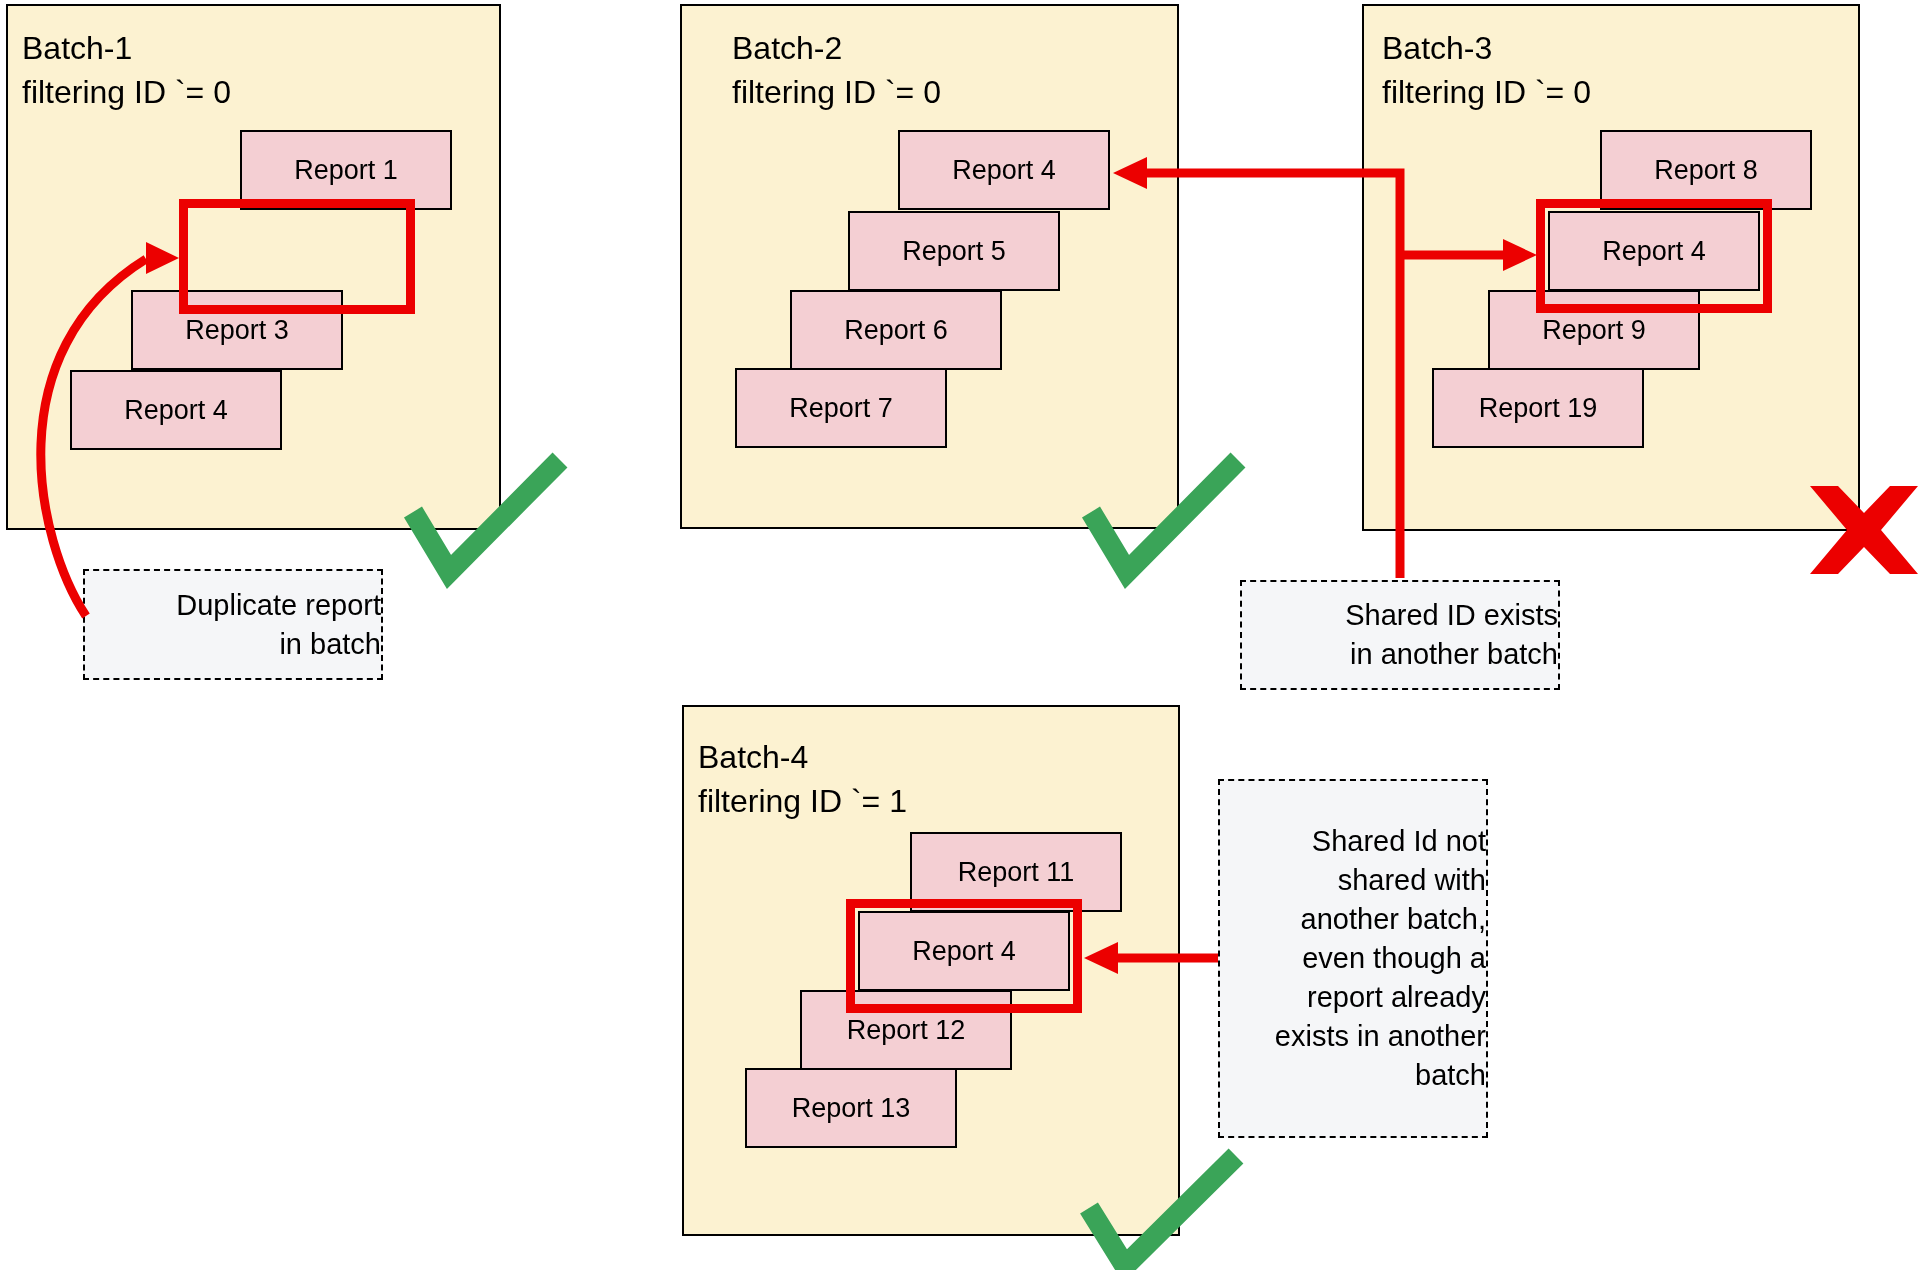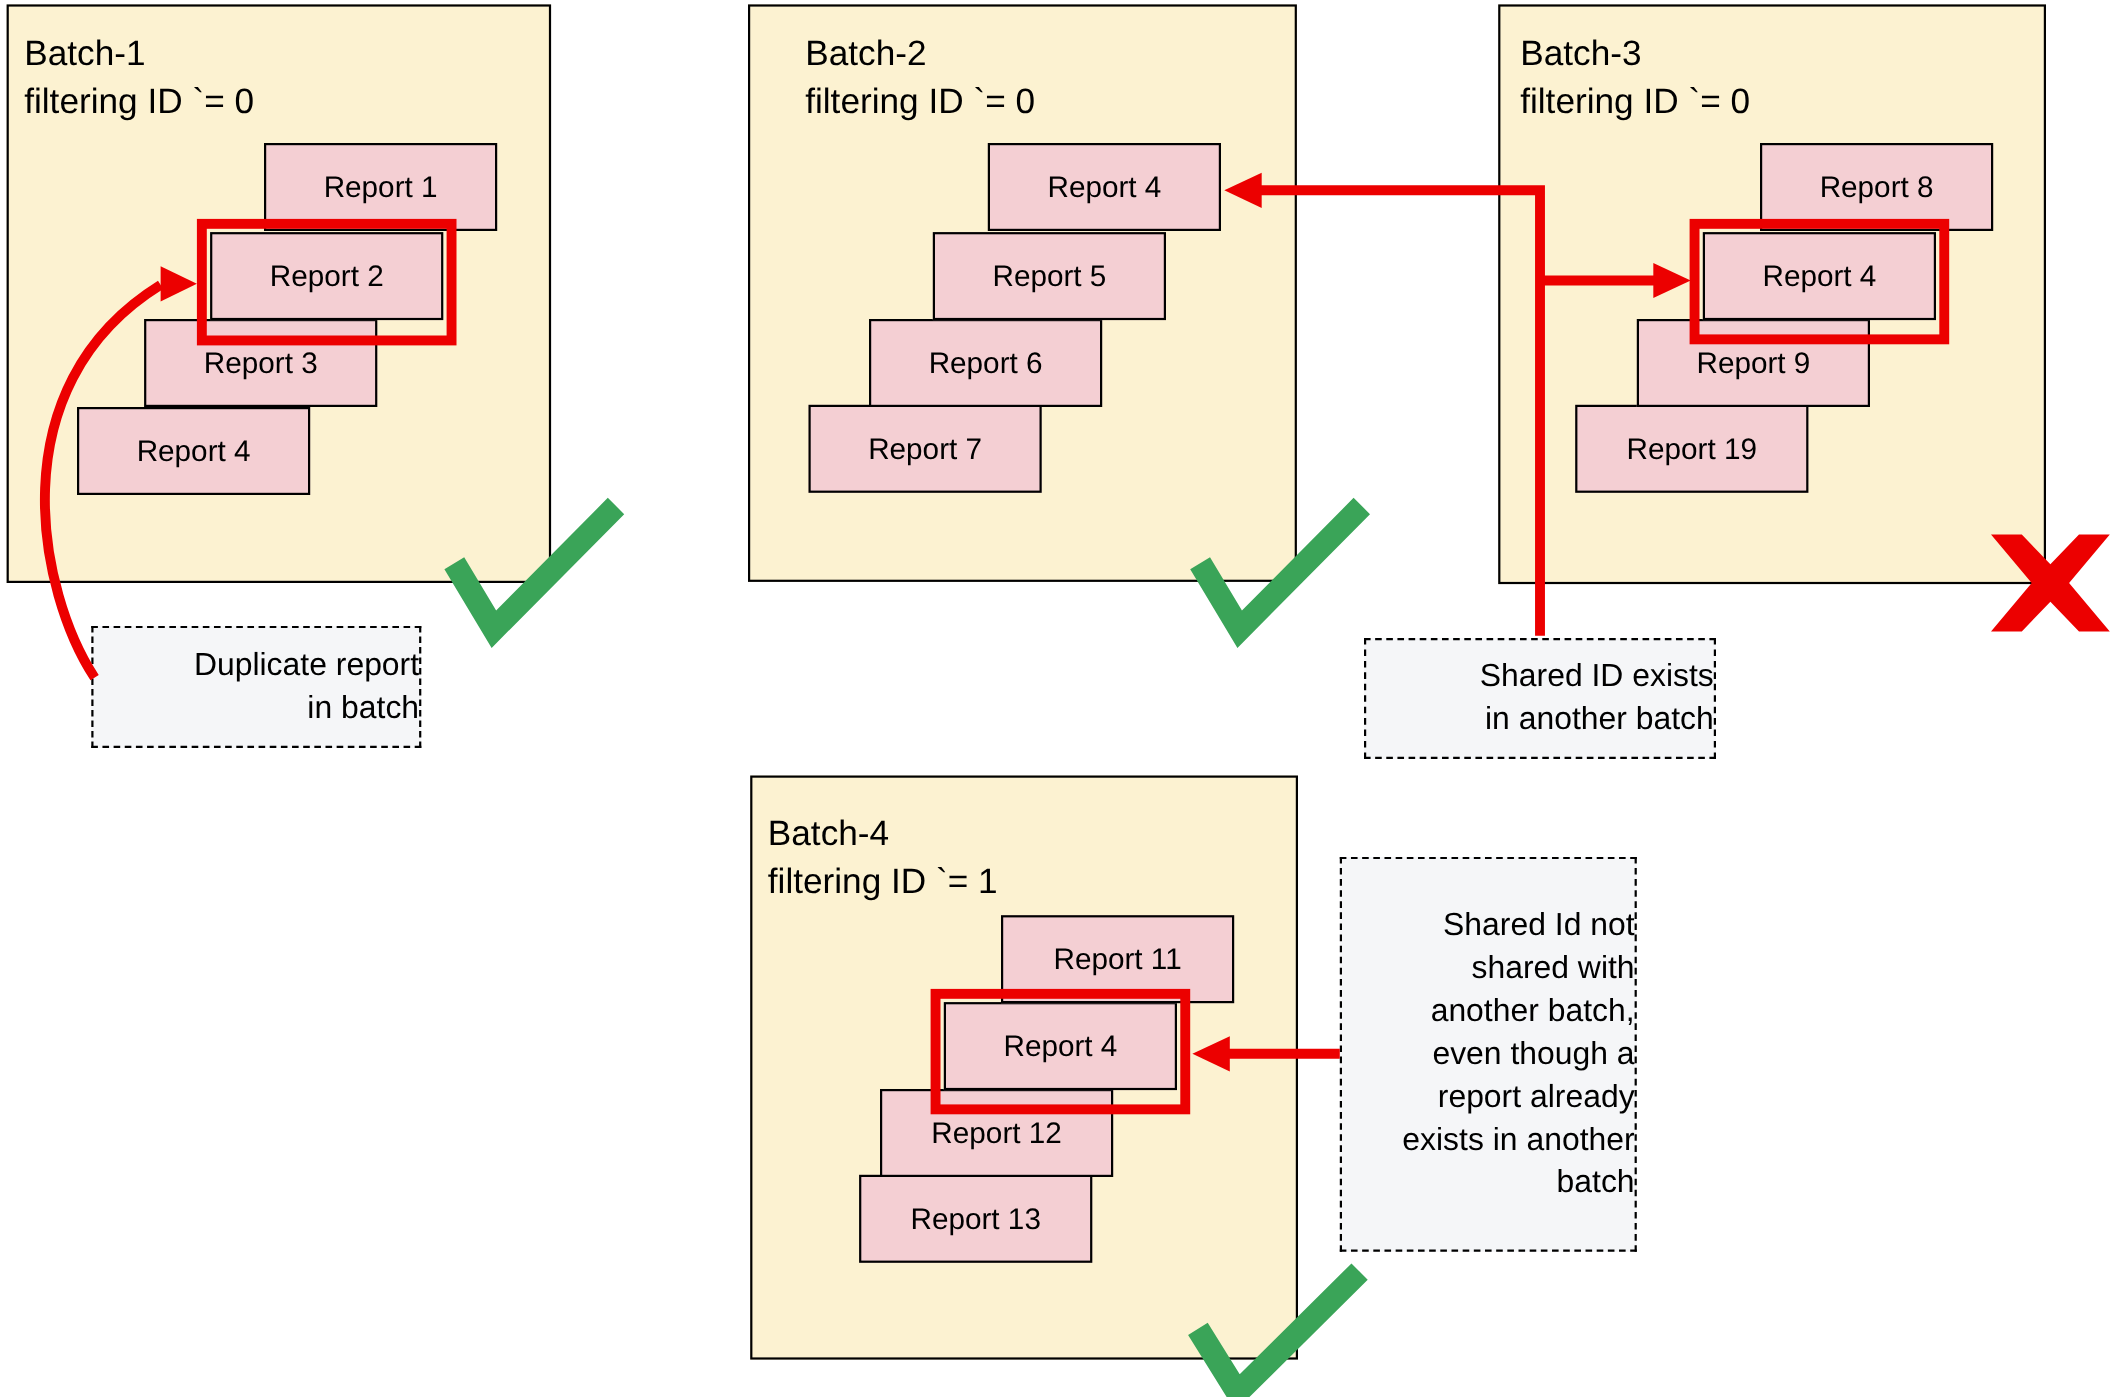--- a/index.html
+++ b/index.html
@@ -36,21 +36,21 @@
     font-size:27px;
   }
   
   .b1r1{left:240px;top:130px;z-index:6;} .b1r2{left:191px;top:211px;z-index:5;}
   .b1r3{left:131px;top:290px;z-index:4;} .b1r4{left:70px; top:370px;z-index:3;}
   .b2r1{left:898px;top:130px;z-index:6;} .b2r2{left:848px;top:211px;z-index:5;}
   .b2r3{left:790px;top:290px;z-index:4;} .b2r4{left:735px;top:368px;z-index:3;}
   .b3r1{left:1600px;top:130px;z-index:6;} .b3r2{left:1548px;top:211px;z-index:5;}
   .b3r3{left:1488px;top:290px;z-index:4;} .b3r4{left:1432px;top:368px;z-index:3;}
   .b4r1{left:910px;top:832px;z-index:6;} .b4r2{left:858px;top:911px;z-index:5;}
-  .b4r3{left:800px;top:990px;z-index:4;} .b4r4{left:781px;top:1068px;z-index:3;}
+  .b4r3{left:800px;top:990px;z-index:4;} .b4r4{left:745px;top:1068px;z-index:3;}
   .hl{
     position:absolute;border:9px solid var(--accent_red);box-sizing:border-box;
     background:transparent;z-index:8;
   }
   .hl1{left:179px;top:199px;width:236px;height:115px;}
   .hl3{left:1536px;top:199px;width:236px;height:114px;}
   .hl4{left:846px;top:899px;width:236px;height:114px;}
   .note{
     position:absolute;background:var(--note_fill);
     border:2px dashed var(--note_border);box-sizing:border-box;z-index:4;
@@ -90,21 +90,20 @@
   <div class="batch-title t3">
     <div>Batch-3</div>
     <div>filtering ID `= 0</div>
   </div>
   <div class="batch-title t4">
     <div>Batch-4</div>
     <div>filtering ID `= 1</div>
   </div>
 
   <div class="card b1r1">Report 1</div>
-  <div class="card b1r2">Report 2</div>
   <div class="card b1r3">Report 3</div>
   <div class="card b1r4">Report 4</div>
   <div class="hl hl1"></div>
 
   <div class="card b2r1">Report 4</div>
   <div class="card b2r2">Report 5</div>
   <div class="card b2r3">Report 6</div>
   <div class="card b2r4">Report 7</div>
 
   <div class="card b3r1">Report 8</div>

